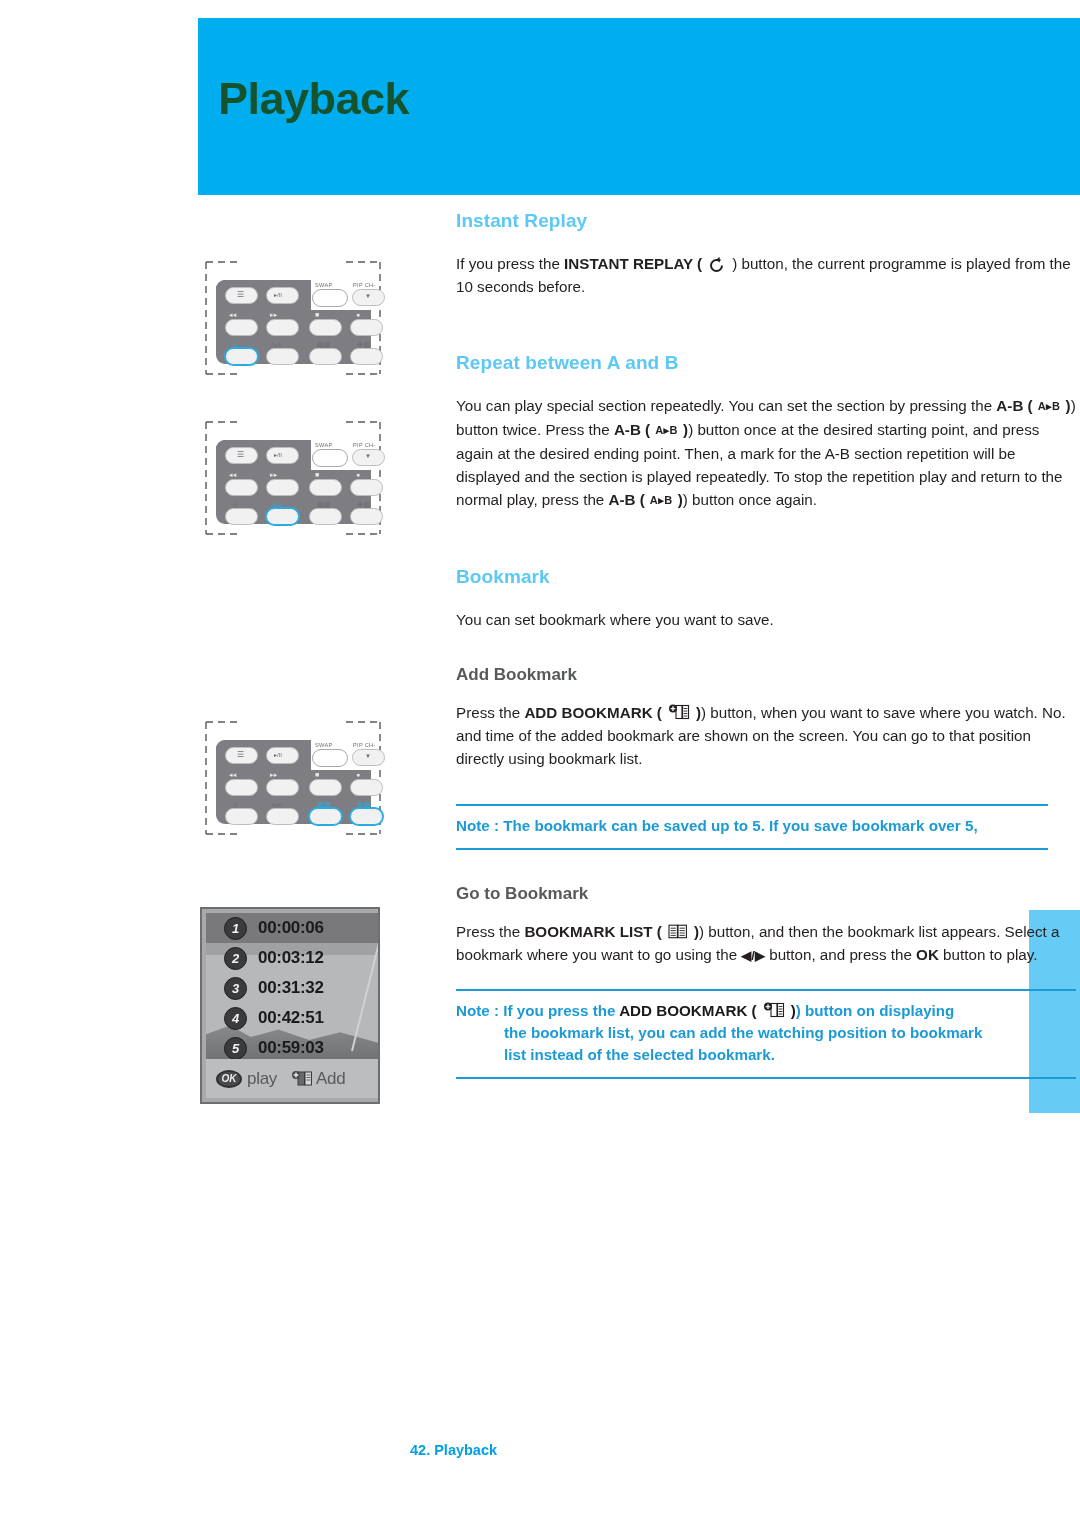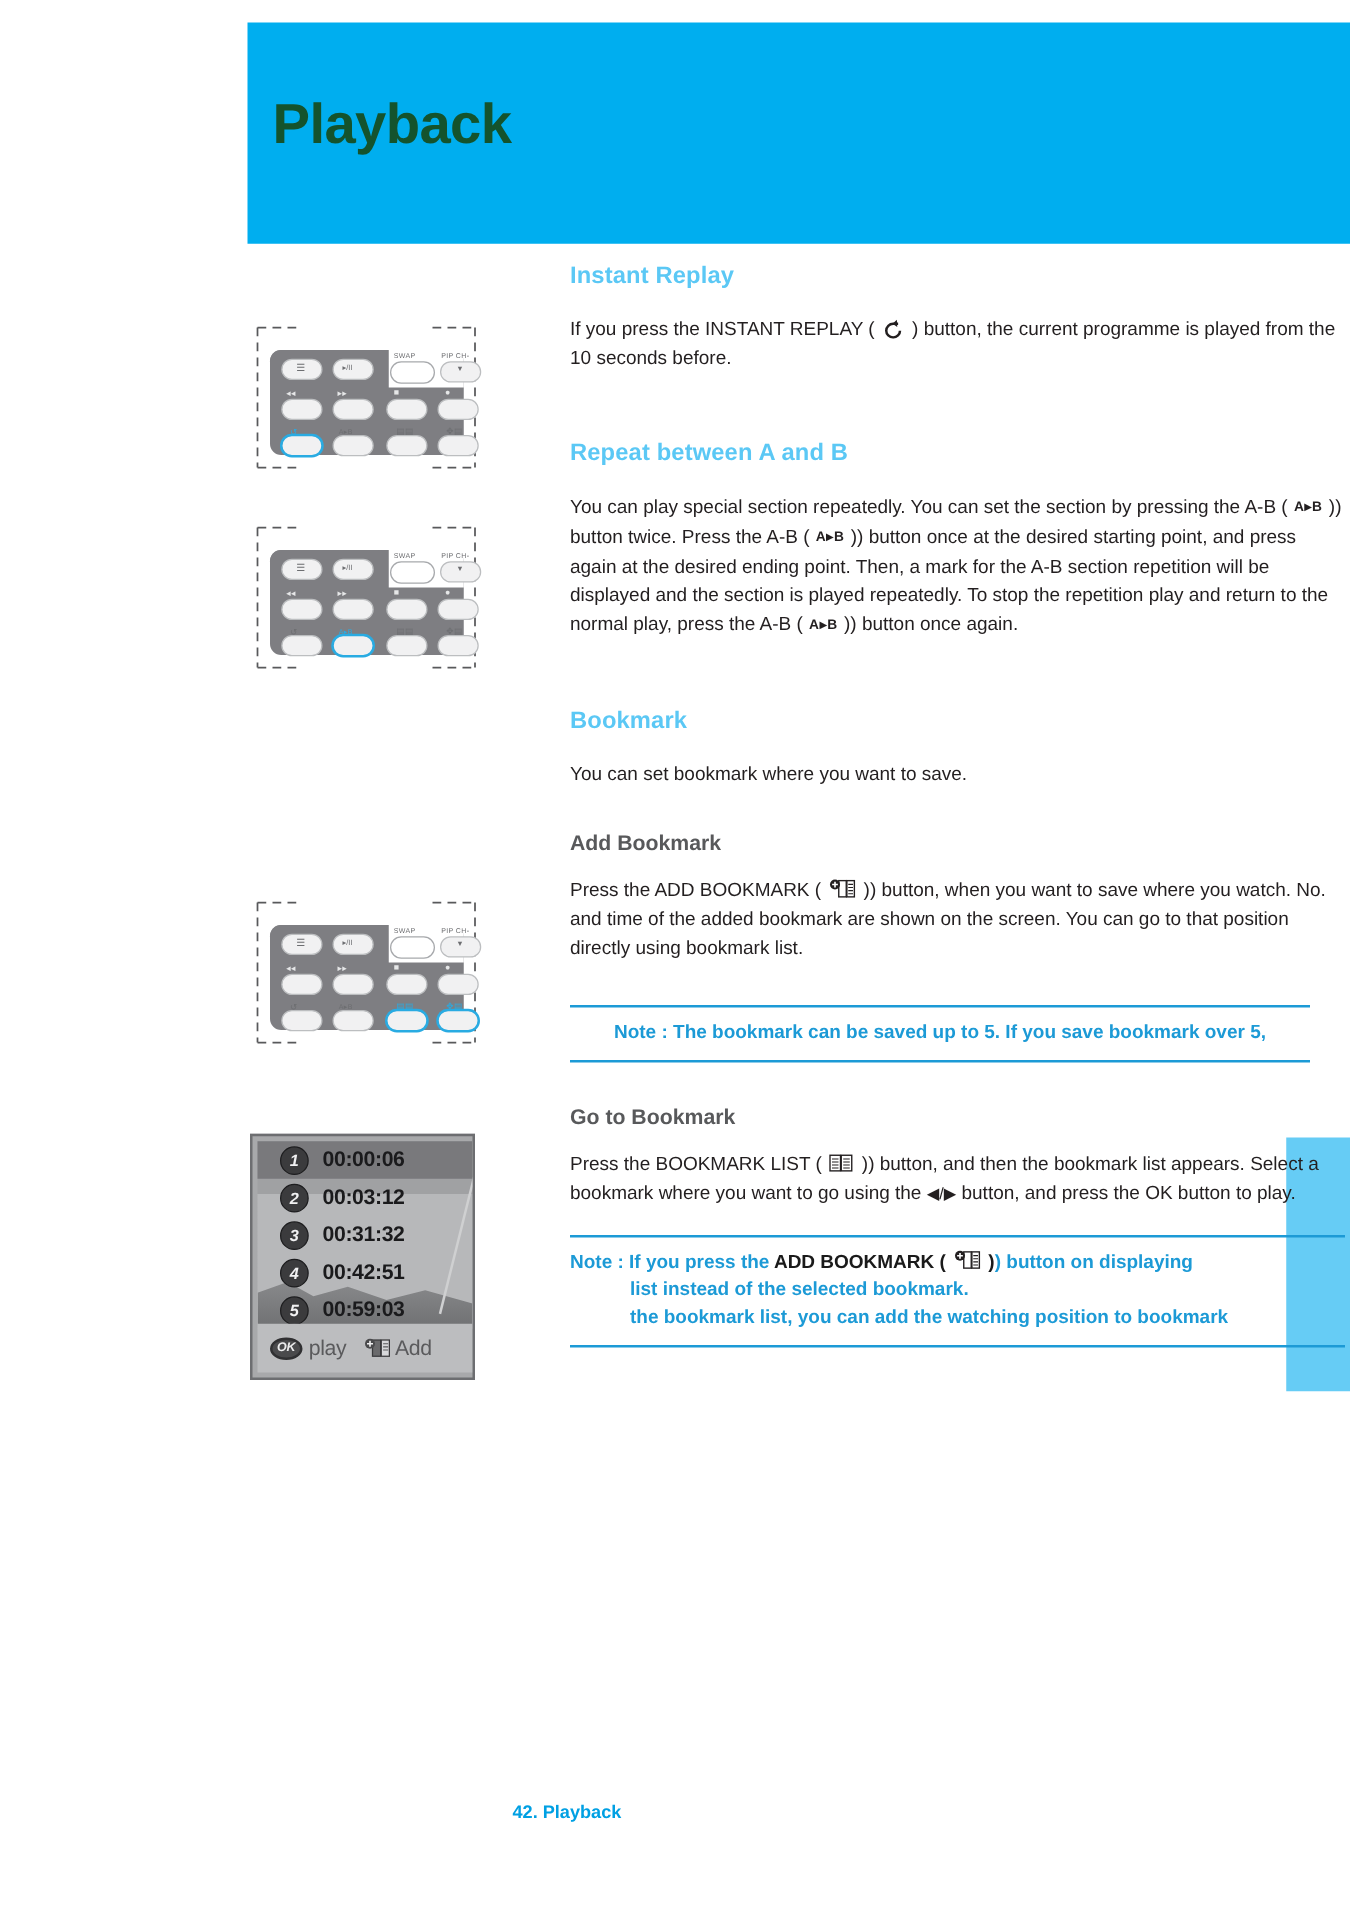--- a/index.html
+++ b/index.html
@@ -55,36 +55,36 @@
     font-size:17px;
     font-weight:bold;
     margin:0 0 16px 0;
   }
   p.body {
     margin:0;
     font-size:15.2px;
     line-height:23px;
     color:#231F20;
   }
-  .b { font-weight:normal; }
+  .b { font-weight:bold; }
   .sp-lg { height:54px; }
   .sp-md { height:34px; }
   .sp-sm { height:22px; }
 
   
   .note {
     border-top:2.5px solid #1C9AD6;
     border-bottom:2.5px solid #1C9AD6;
     padding:9px 0 11px 0;
     color:#1C9AD6;
     font-size:15.2px;
     font-weight:bold;
     line-height:22px;
   }
-  .note.narrow { width:592px;text-align:center; }
+  .note.narrow { width:592px; }
   .note .indent { display:block; padding-left:48px; }
   .note .dark { color:#1A1A1A; }
 
   
   .ico {
     display:inline-block;
     vertical-align:-3px;
     position:relative;
   }
   
@@ -443,19 +443,19 @@
   <div class="sp-sm"></div>
 
   <div class="note">
     <span>Note : If you press the </span><span class="dark">ADD BOOKMARK (</span><svg class="ico ico-bookadd" viewBox="0 0 22 16">
         <rect x="8" y="1.5" width="6" height="13" fill="#fff" stroke="#231F20" stroke-width="1.1"></rect>
         <rect x="14.5" y="1.5" width="6" height="13" fill="#fff" stroke="#231F20" stroke-width="1.1"></rect>
         <path d="M15.6,4.5 H19.4 M15.6,7 H19.4 M15.6,9.5 H19.4 M15.6,12 H19.4" stroke="#231F20" stroke-width="0.9"></path>
         <circle cx="5" cy="4.6" r="4" fill="#231F20"></circle>
         <path d="M5,2.3 V6.9 M2.7,4.6 H7.3" stroke="#ffffff" stroke-width="1.3"></path>
       </svg><span class="dark">)</span><span>) button on displaying</span>
+    <span class="indent">the bookmark list, you can add the watching position to bookmark</span>
     <span class="indent">list instead of the selected bookmark.</span>
-    <span class="indent">the bookmark list, you can add the watching position to bookmark</span>
   </div>
 
 </div>
 
 <div class="footer">42. Playback</div>
 
 </body></html>

